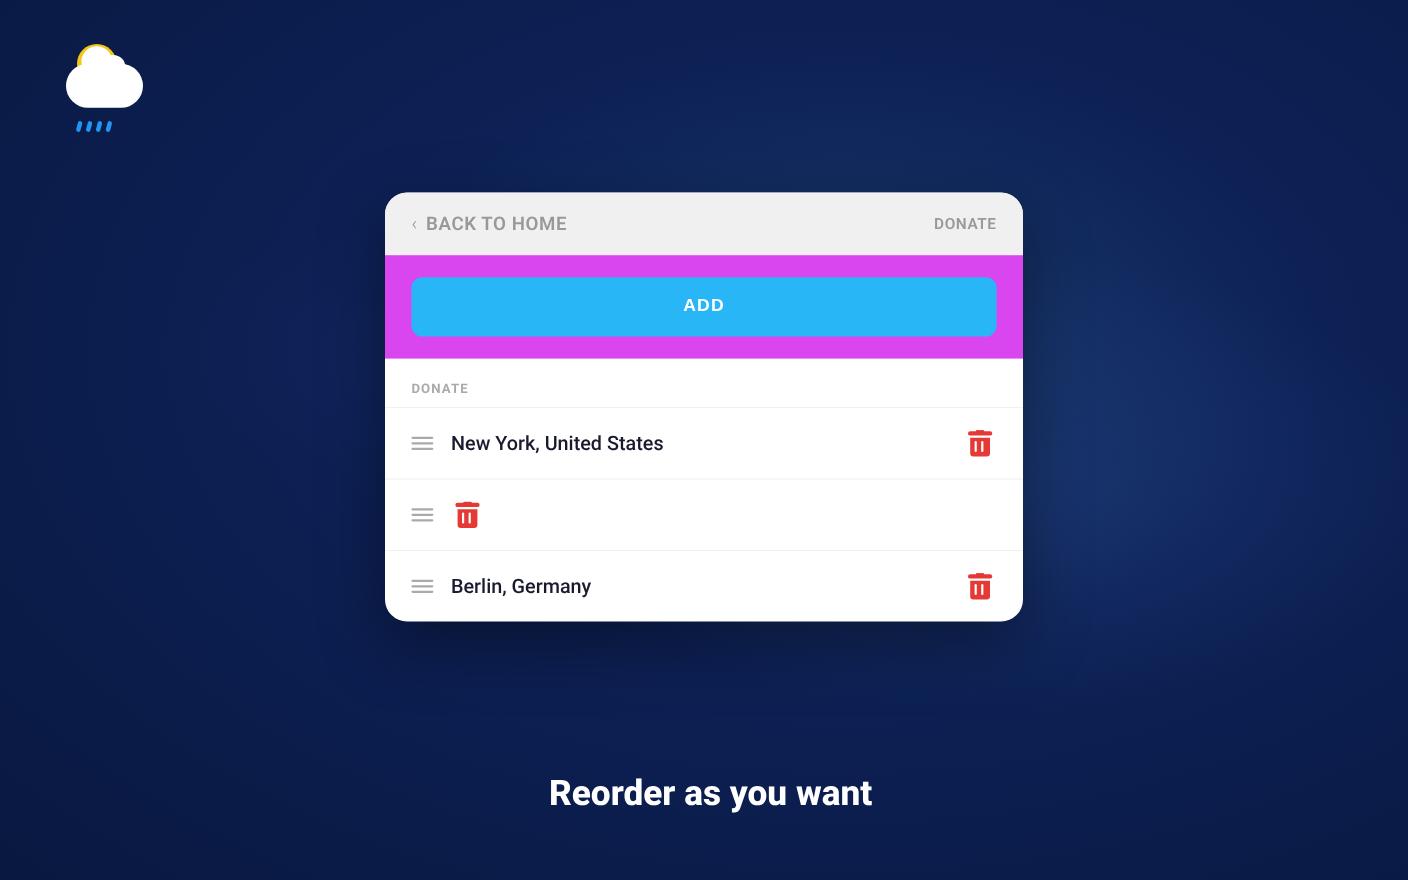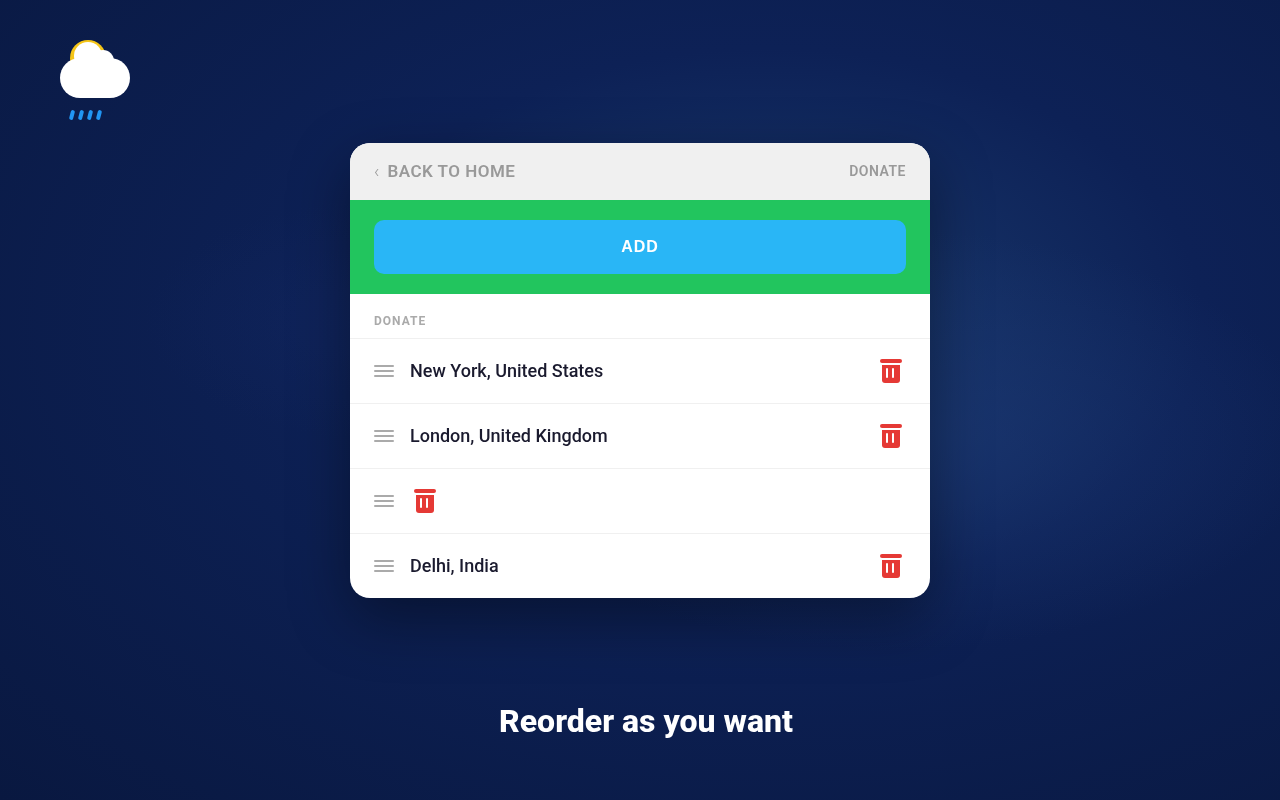--- a/index.html
+++ b/index.html
@@ -151,21 +151,21 @@
       font-size: 14px;
       font-weight: 600;
       color: #999;
       letter-spacing: 0.5px;
       cursor: pointer;
     }
 
     
     .card-body {
       padding: 20px 24px;
-      background: #22c55e;
+      background: #d946ef;
     }
 
     .add-btn {
       width: 100%;
       background: #29b6f6;
       color: white;
       border: none;
       border-radius: 10px;
       padding: 18px;
       font-size: 16px;
@@ -347,50 +347,35 @@
           <div class="trash-body"></div>
         </div>
       </button>
     </li>
       <li class="location-item">
       <div class="drag-icon">
         <div class="drag-bar"></div>
         <div class="drag-bar"></div>
         <div class="drag-bar"></div>
       </div>
-      <span class="location-name">London, United Kingdom</span>
       <button class="delete-btn" title="Delete">
         <div class="trash-icon">
           <div class="trash-handle"></div>
           <div class="trash-lid"></div>
           <div class="trash-body"></div>
         </div>
       </button>
     </li>
       <li class="location-item">
       <div class="drag-icon">
         <div class="drag-bar"></div>
         <div class="drag-bar"></div>
         <div class="drag-bar"></div>
       </div>
-      <button class="delete-btn" title="Delete">
-        <div class="trash-icon">
-          <div class="trash-handle"></div>
-          <div class="trash-lid"></div>
-          <div class="trash-body"></div>
-        </div>
-      </button>
-    </li>
-      <li class="location-item">
-      <div class="drag-icon">
-        <div class="drag-bar"></div>
-        <div class="drag-bar"></div>
-        <div class="drag-bar"></div>
-      </div>
-      <span class="location-name">Delhi, India</span>
+      <span class="location-name">Berlin, Germany</span>
       <button class="delete-btn" title="Delete">
         <div class="trash-icon">
           <div class="trash-handle"></div>
           <div class="trash-lid"></div>
           <div class="trash-body"></div>
         </div>
       </button>
     </li>
     </ul>
 

